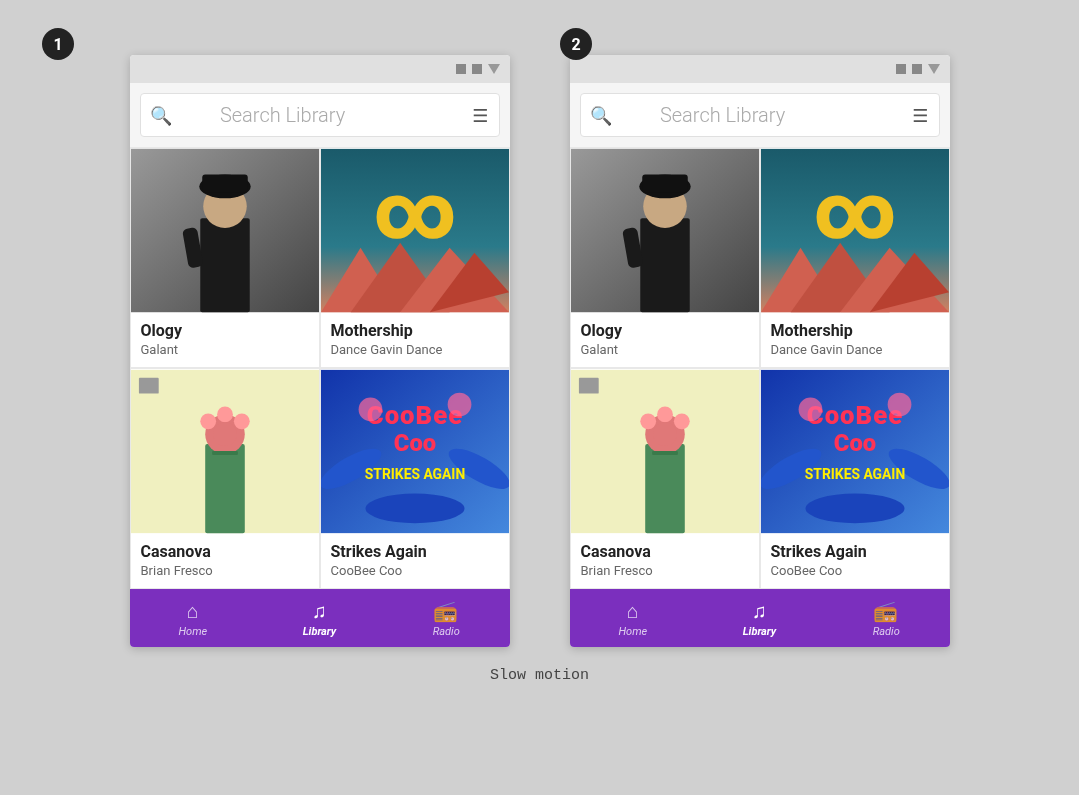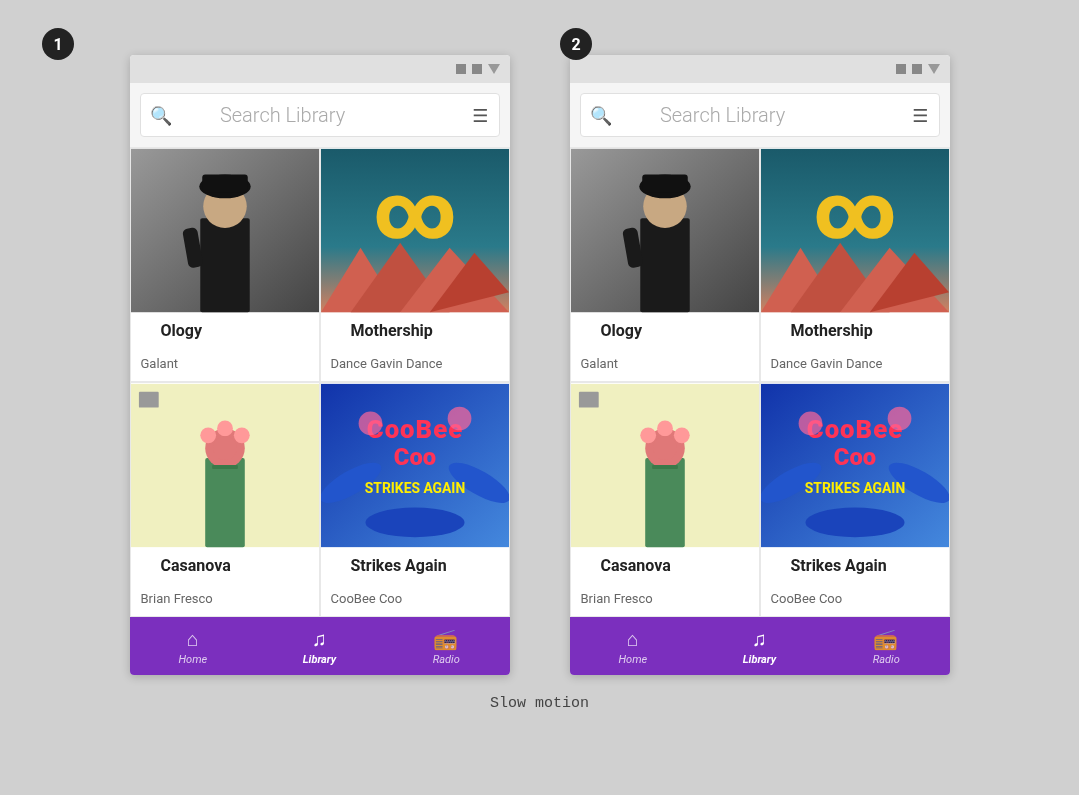--- a/index.html
+++ b/index.html
@@ -120,27 +120,26 @@
 
     .album-info {
       padding: 8px 10px 10px;
     }
 
     .album-title {
       font-size: 16px;
       font-weight: 700;
       color: #222;
       line-height: 1.2;
-      margin-left: 20px;
     }
 
     .album-artist {
       font-size: 13px;
       color: #666;
-      margin-top: 16px;
+      margin-top: 2px;
     }
 
     
     .bottom-nav {
       background: #7b2fbe;
       height: 58px;
       display: flex;
       flex-direction: row;
       align-items: center;
       justify-content: space-around;

